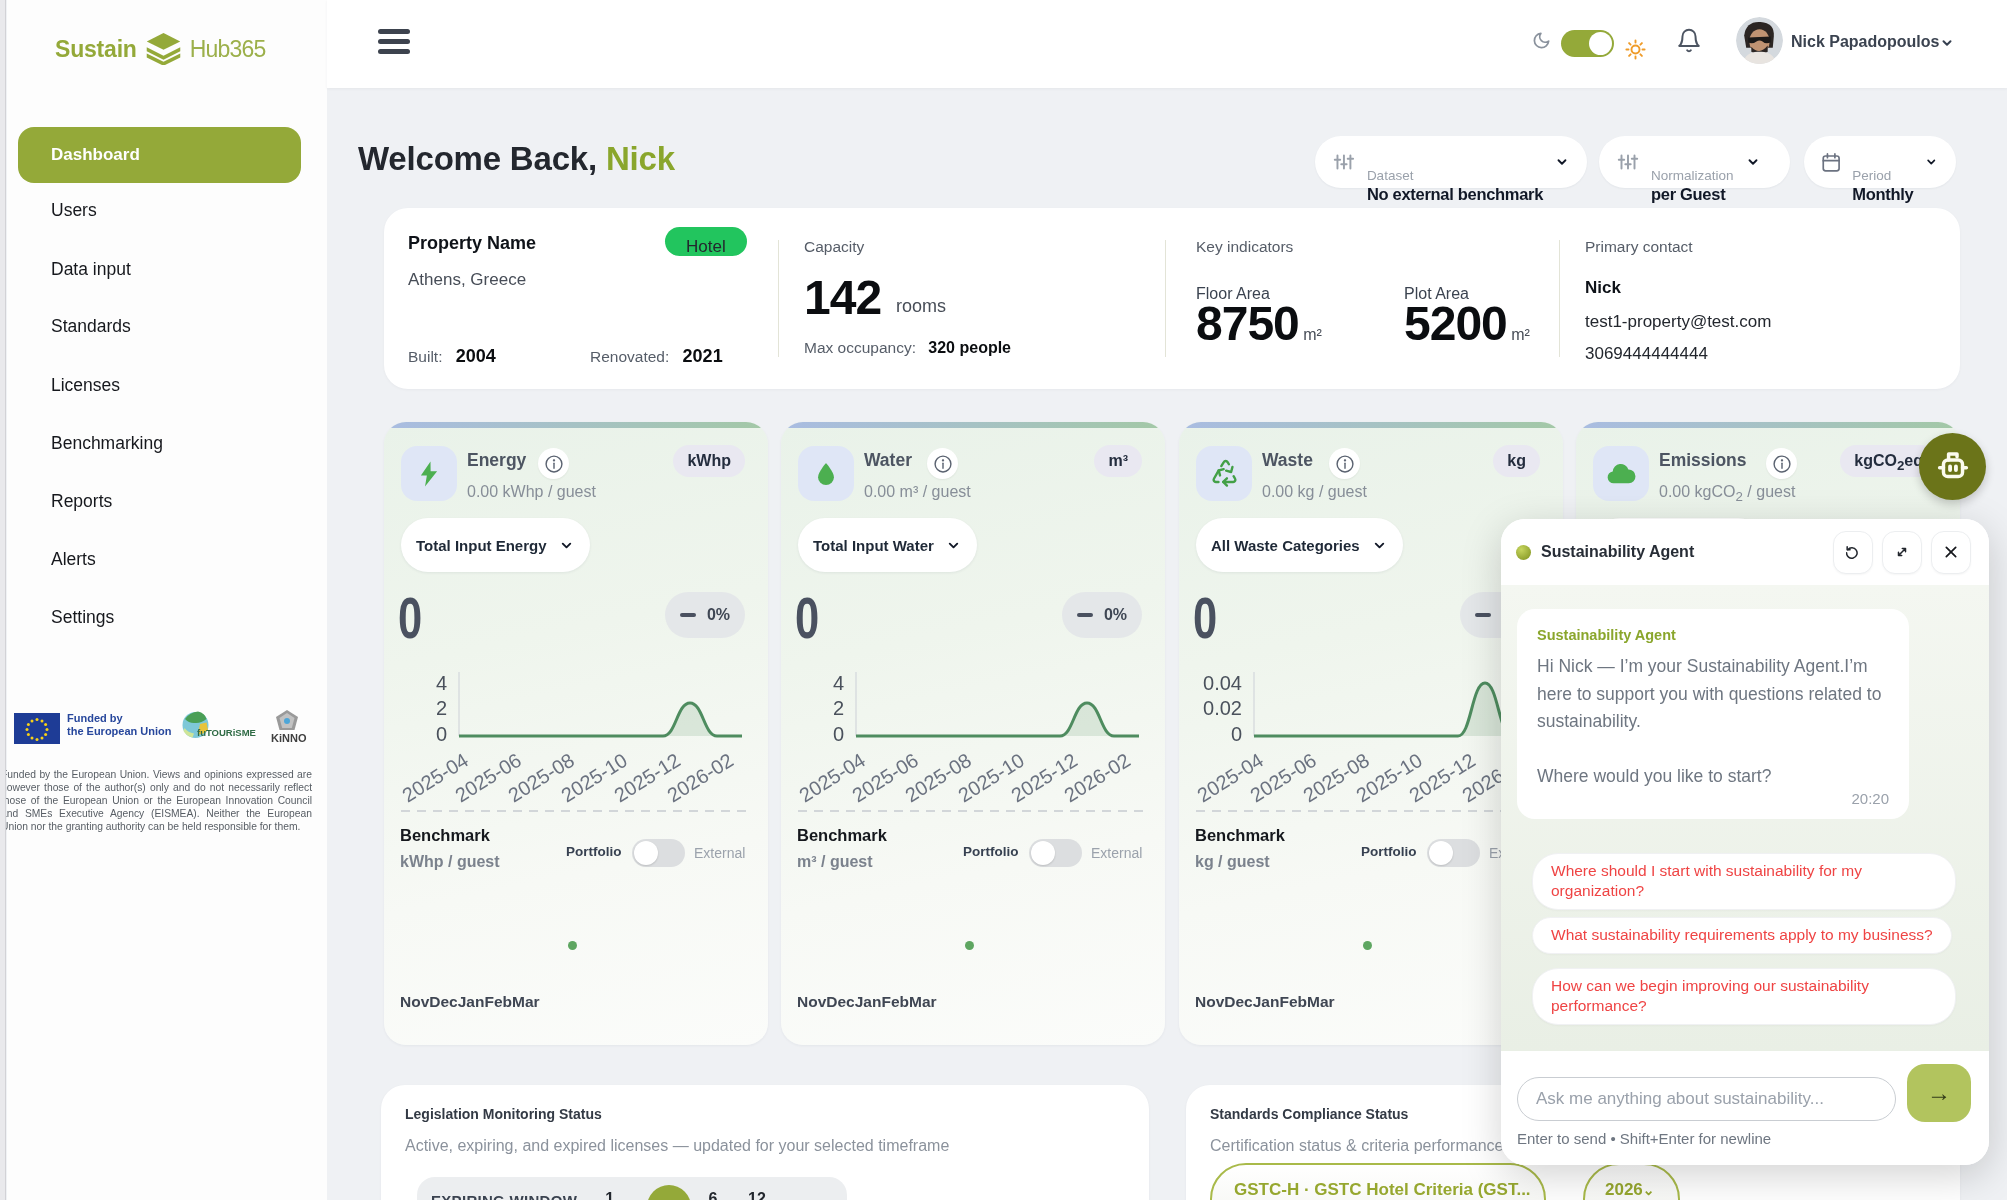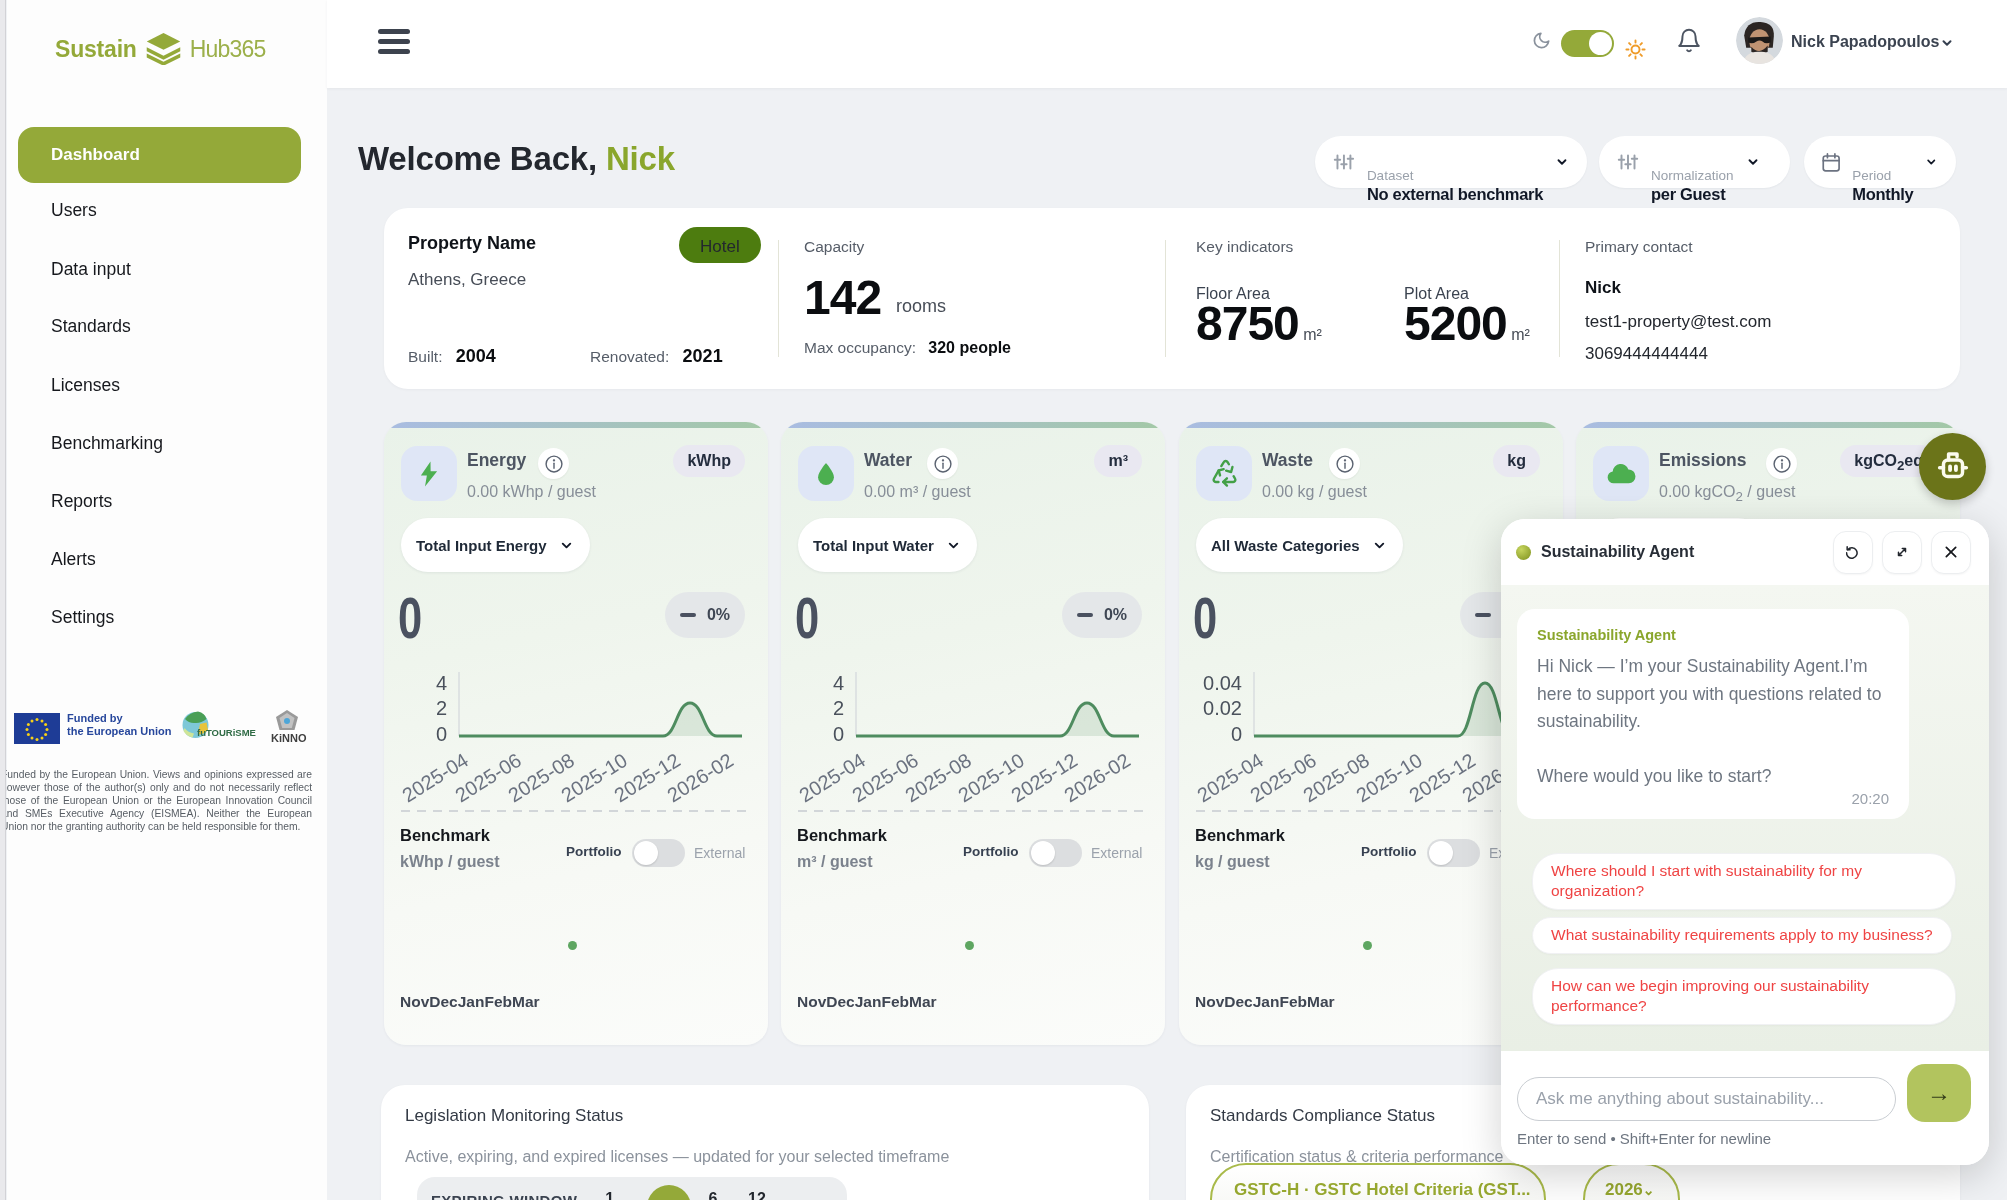--- a/index.html
+++ b/index.html
@@ -68,21 +68,21 @@
 .bunit { position:absolute; left:16px; top:431px; font-size:16px; font-weight:bold; color:#7b828d; }
 .bport { position:absolute; left:182px; top:422px; font-size:13.5px; font-weight:bold; color:#374151; }
 .btog { position:absolute; left:248px; top:417px; width:53px; height:28px; background:#dcdee0; border-radius:14px; }
 .btog .knob { position:absolute; left:2px; top:2px; width:24px; height:24px; background:#fff; border-radius:50%; box-shadow:0 1px 2px rgba(0,0,0,.15);}
 .bext { position:absolute; left:310px; top:423px; font-size:14px; color:#9ba2ac; }
 .bdot { position:absolute; left:184px; top:519px; width:9px; height:9px; border-radius:50%; background:#5ea661; }
 .months { position:absolute; left:0; right:0; top:571px; display:flex; justify-content:flex-start; padding:0 23px 0 16px; font-size:15.5px; color:#3f4653; font-weight:bold; }
 
 
 .bcard { position:absolute; top:1085px; height:130px; background:#fff; border-radius:24px 24px 0 0; box-shadow:0 1px 3px rgba(20,30,50,.05); z-index:2; overflow:hidden;}
-.bcard h3 { font-size:17px; font-weight:normal; color:#333a45; margin:21px 0 22px 24px; }
+.bcard h3 { font-size:14px; font-weight:bold; color:#333a45; margin:21px 0 15px 24px; }
 .bcard .sub { font-size:16px; color:#8b929c; margin-left:24px; }
 
 
 #fab { left:1919px; top:433px; width:67px; height:67px; border-radius:50%; background:#6b7419; display:flex; align-items:center; justify-content:center; z-index:10; box-shadow:0 4px 10px rgba(0,0,0,.2); }
 #chat { left:1501px; top:519px; width:488px; height:646px; background:#fff; border-radius:24px; z-index:9; box-shadow:0 10px 40px rgba(0,0,0,.18); overflow:hidden; }
 #chathead { position:absolute; left:0; top:0; right:0; height:66px; background:#fff; display:flex; align-items:center; }
 #chatdot { width:15px; height:15px; border-radius:50%; background:radial-gradient(circle at 35% 30%,#c6d55e,#7d8f1d); margin:0 10px 0 15px; }
 #chattitle { font-size:16px; font-weight:bold; color:#272d36; }
 .hbtn { width:40px; height:43px; background:#fff; border:1px solid #eceef0; border-radius:13px; display:flex; align-items:center; justify-content:center; margin-left:9px; box-shadow:0 1px 2px rgba(0,0,0,.04);}
 #chatbody { position:absolute; left:0; top:66px; right:0; height:466px; background:linear-gradient(180deg,#f4f7f1,#e9efe5); }
@@ -236,21 +236,21 @@
   <svg class="chev" viewBox="0 0 24 24" fill="none" stroke="#111827" stroke-width="3.2" stroke-linecap="round" stroke-linejoin="round">
       <path d="M6 9l6 6 6-6"></path>
     </svg>
 </div>
 
 <div class="abs" id="prop">
   <div class="vline" style="left:394px"></div>
   <div class="vline" style="left:781px"></div>
   <div class="vline" style="left:1175px"></div>
   <div class="abs" style="left:24px; top:25px; font-size:18px; font-weight:bold; color:#0f1319;">Property Name</div>
-  <div class="abs" style="left:295px; top:19px; height:36px; background:#4d7c0f; border-radius:20px; font-size:17px; color:#23272e; line-height:39px; padding:0 21px;">Hotel</div>
+  <div class="abs" style="left:281px; top:19px; height:29px; background:#22c55e; border-radius:20px; font-size:17px; color:#23272e; line-height:39px; padding:0 21px;">Hotel</div>
   <div class="abs" style="left:24px; top:62px; font-size:17px; color:#474d57;">Athens, Greece</div>
   <div class="abs glab" style="left:24px; top:138px;">Built: <b style="color:#0b0d10; margin-left:9px; font-size:18px;">2004</b></div>
   <div class="abs glab" style="left:206px; top:138px;">Renovated: <b style="color:#0b0d10; margin-left:9px; font-size:18px;">2021</b></div>
 
   <div class="abs glab" style="left:420px; top:30px;">Capacity</div>
   <div class="abs bignum" style="left:420px; top:62px;">142</div>
   <div class="abs" style="left:512px; top:88px; font-size:18px; color:#474d57;">rooms</div>
   <div class="abs glab" style="left:420px; top:131px;">Max occupancy: <b style="color:#0b0d10; margin-left:8px; font-size:16px;">320 people</b></div>
 
   <div class="abs glab" style="left:812px; top:30px;">Key indicators</div>

